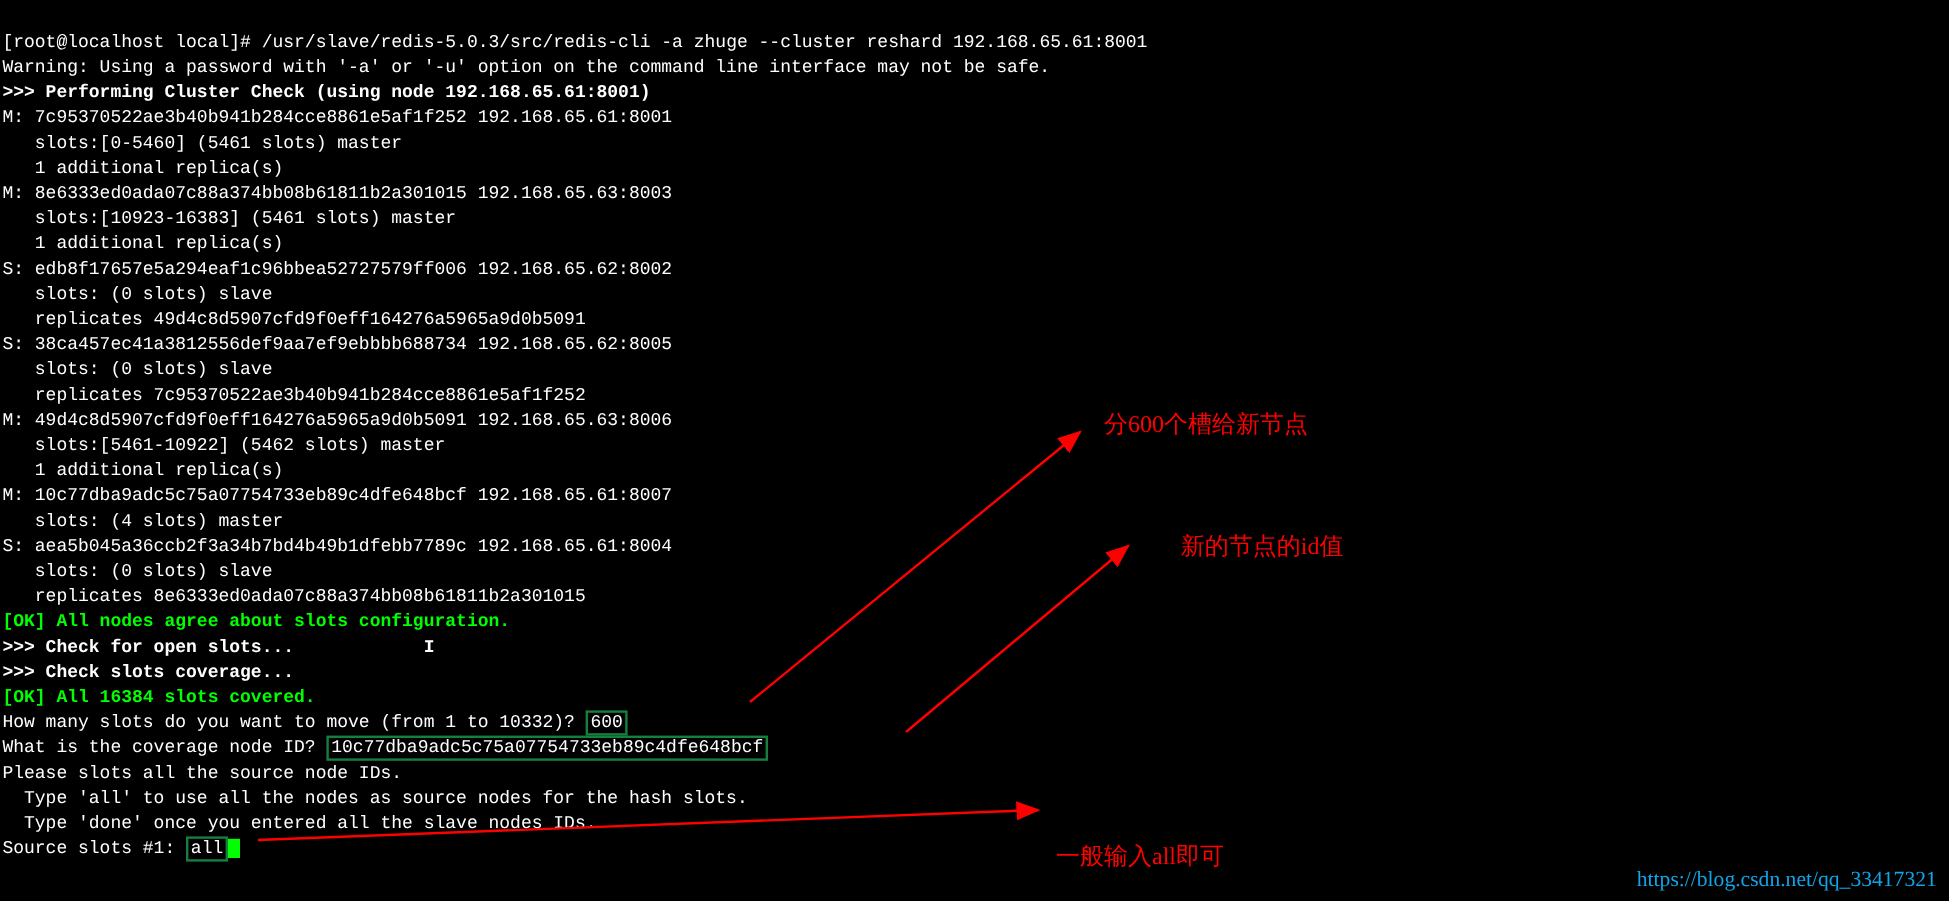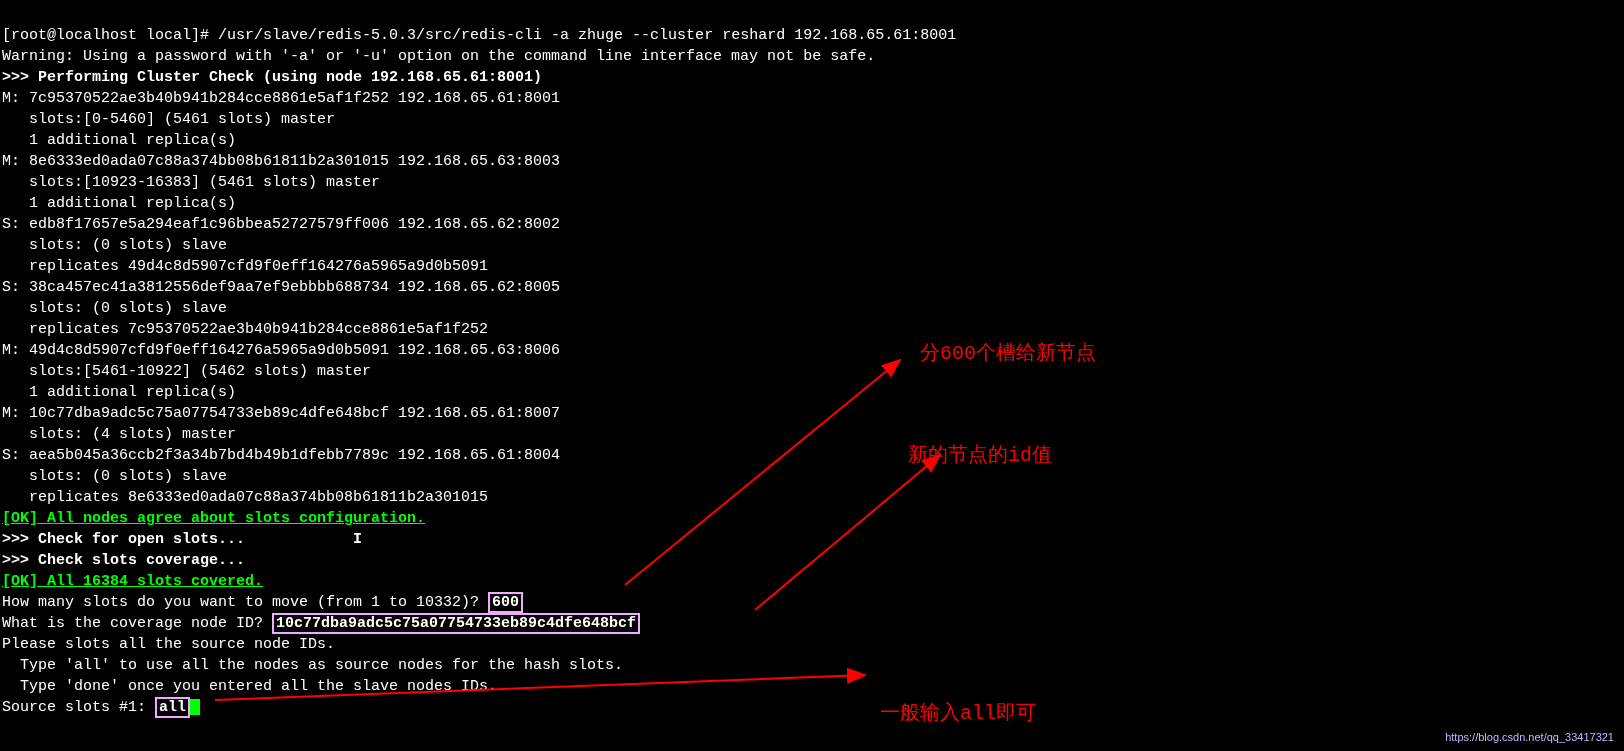--- a/index.html
+++ b/index.html
@@ -14,43 +14,43 @@
       height: 751px;
       position: relative;
       overflow: hidden;
     }
     .terminal {
       padding: 4px 2px;
       white-space: pre;
     }
     .line { white-space: pre; }
     .bold { font-weight: bold; text-align: right; }
-    .green { color: #00ff00; text-decoration: underline; }
-    .box-red { border: 2px solid #f0abfc; padding: 0 2px; font-weight: bold; }
+    .green { color: #00ff00; }
+    .box-red { border: 2px solid #15803d; padding: 0 2px; }
     .cursor { background: #00ff00; color: #00ff00; display: inline-block; width: 10px; height: 16px; vertical-align: middle; }
     .annotation {
       position: absolute;
       color: #ff0000;
-      font-family: Liberation Mono, monospace;
+      font-family: Liberation Serif, serif;
       font-size: 20px;
       font-weight: normal;
     }
     svg.arrows {
       position: absolute;
       top: 0;
       left: 0;
       pointer-events: none;
     }
     .watermark {
       position: absolute;
       bottom: 6px;
       right: 10px;
-      color: #c4b5fd;
-      font-family: Liberation Sans, sans-serif;
-      font-size: 11px;
+      color: #0ea5e9;
+      font-family: Liberation Serif, serif;
+      font-size: 18px;
     }
     .text-cursor {
       display:inline-block;
       color:#fff;
     }
   </style>
 </head>
 <body>
 
 <div class="terminal">
@@ -94,16 +94,16 @@
     <marker id="arrowhead" markerWidth="10" markerHeight="8" refX="9" refY="4" orient="auto">
       <polygon points="0 0, 10 4, 0 8" fill="#ff0000"></polygon>
     </marker>
   </defs>
   <line x1="625" y1="585" x2="900" y2="360" stroke="#ff0000" stroke-width="2" marker-end="url(#arrowhead)"></line>
   <line x1="755" y1="610" x2="940" y2="455" stroke="#ff0000" stroke-width="2" marker-end="url(#arrowhead)"></line>
   <line x1="215" y1="700" x2="865" y2="675" stroke="#ff0000" stroke-width="2" marker-end="url(#arrowhead)"></line>
 </svg>
 
 <div class="annotation" style="left:920px; top:340px;">分600个槽给新节点</div>
-<div class="annotation" style="left:908px; top:442px;">新的节点的id值</div>
+<div class="annotation" style="left:984px; top:442px;">新的节点的id值</div>
 <div class="annotation" style="left:880px; top:700px;">一般输入all即可</div>
 
 <div class="watermark">https://blog.csdn.net/qq_33417321</div>
 
 </body></html>

